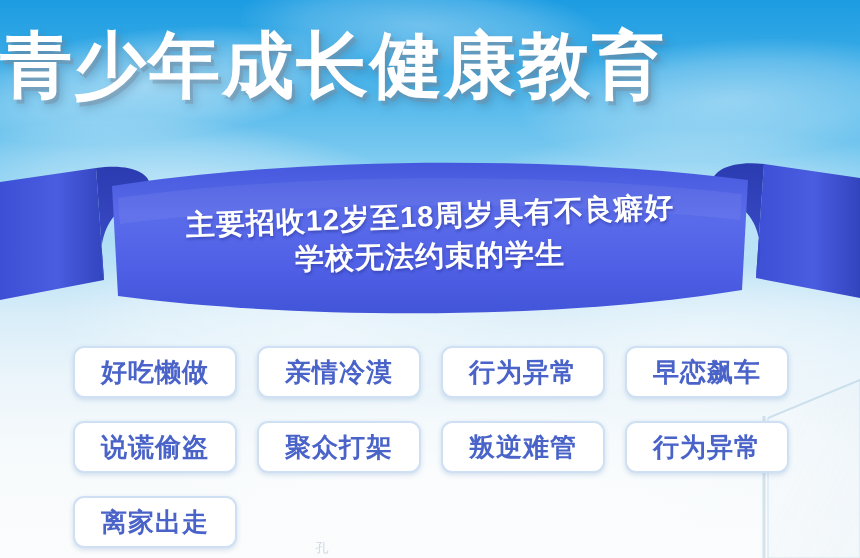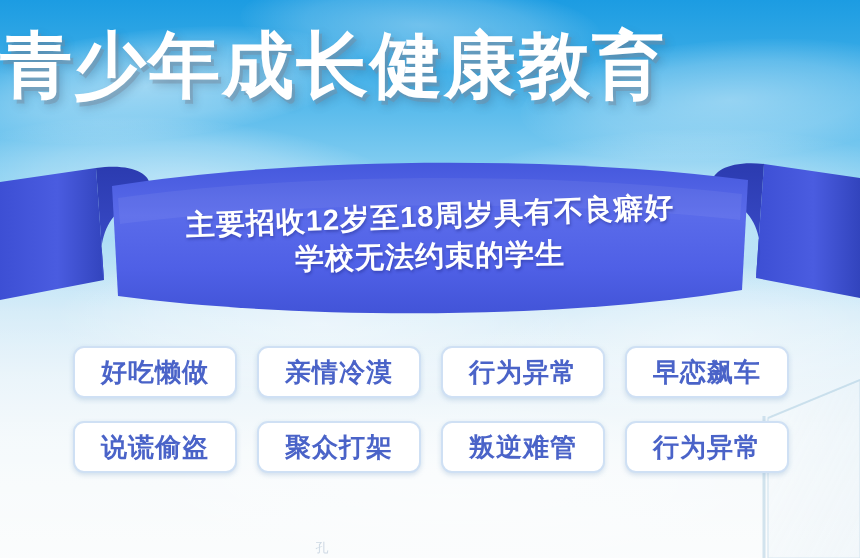--- a/index.html
+++ b/index.html
@@ -226,17 +226,18 @@
 
   <div class="tag-grid">
     <div class="tag">好吃懒做</div>
     <div class="tag">亲情冷漠</div>
     <div class="tag">行为异常</div>
     <div class="tag">早恋飙车</div>
     <div class="tag">说谎偷盗</div>
     <div class="tag">聚众打架</div>
     <div class="tag">叛逆难管</div>
     <div class="tag">行为异常</div>
+    <div class="tag">离家出走</div>
   </div>
 
   <div class="watermark">孔</div>
 
 </div>
 
 </body></html>

